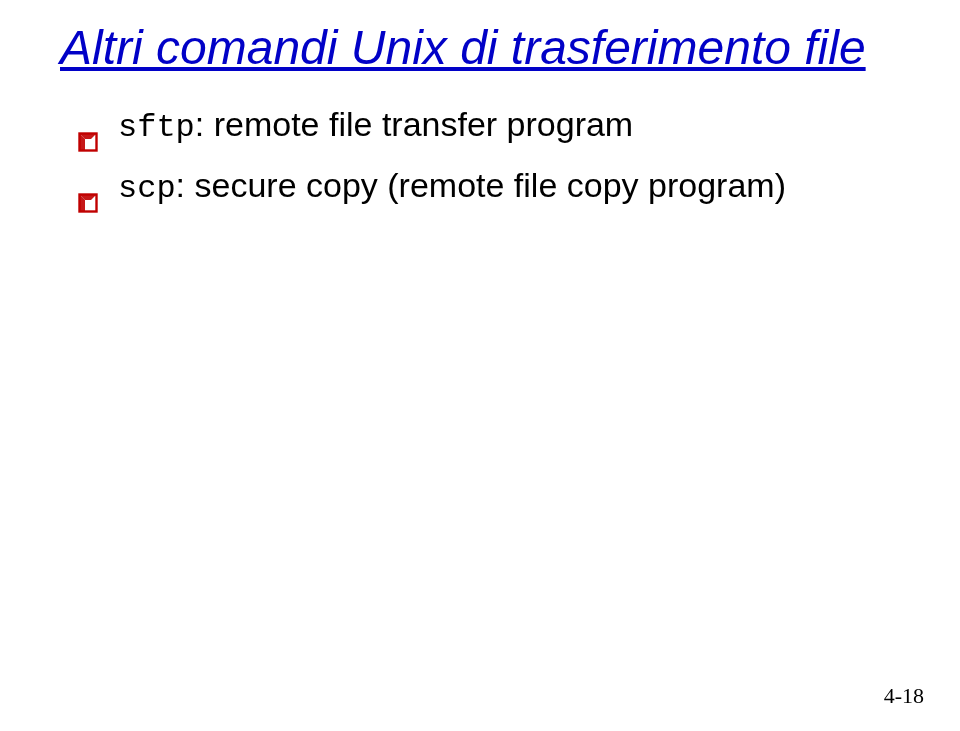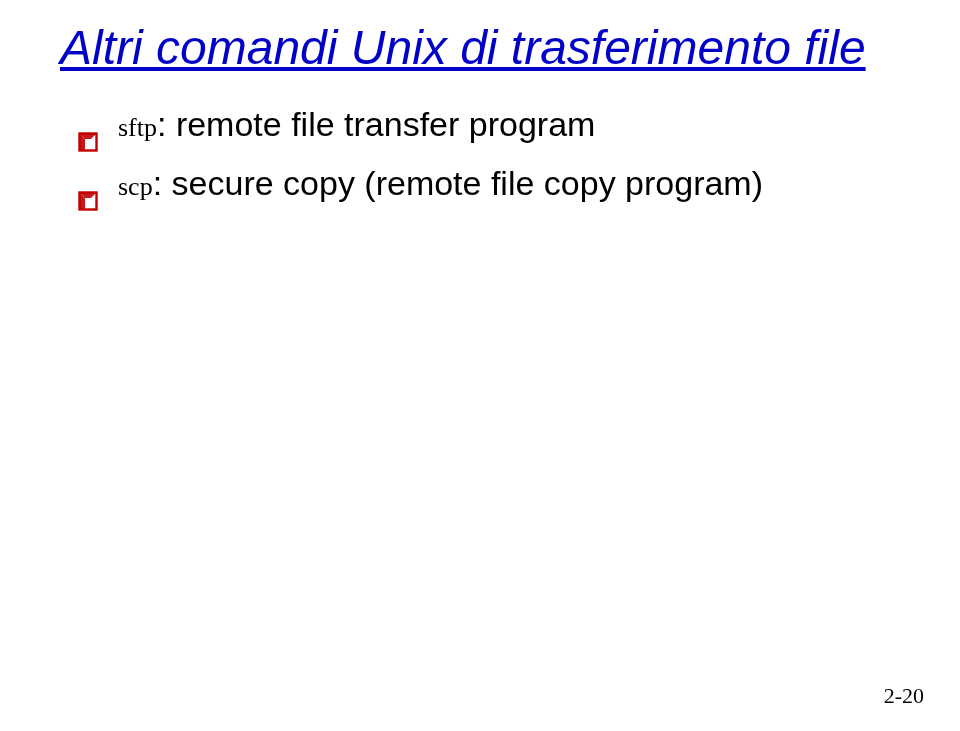--- a/index.html
+++ b/index.html
@@ -42,22 +42,22 @@
     margin-bottom: 6px;
   }
   .bullet-icon {
     position: absolute;
     left: 0;
     top: 16px;
     width: 20px;
     height: 20px;
   }
   .mono {
-    font-family: Liberation Serif, serif;
-    font-size: 26px;
+    font-family: Liberation Mono, monospace;
+    font-size: 32px;
   }
   .page-num {
     position: absolute;
     right: 36px;
     bottom: 22px;
     font-family: "Times New Roman", Times, serif;
     font-size: 22px;
     color: #000;
   }
 </style>
@@ -88,15 +88,15 @@
           <rect x="1.5" y="1.5" width="17" height="17" fill="none" stroke="#c00000" stroke-width="2.4"></rect>
           <path d="M1.5 1.5 L7 7 L7 18.5 L1.5 18.5 Z" fill="#c00000" opacity="0.9"></path>
           <path d="M1.5 1.5 L18.5 1.5 L13 7 L7 7 Z" fill="#c00000" opacity="0.9"></path>
         </svg>
       </span>
       <span class="mono">scp</span><span>: secure copy (remote file copy program)</span>
     </li>
 
   </ul>
 
-  <div class="page-num">2-20</div>
+  <div class="page-num">4-18</div>
 
 </div>
 
 </body></html>

